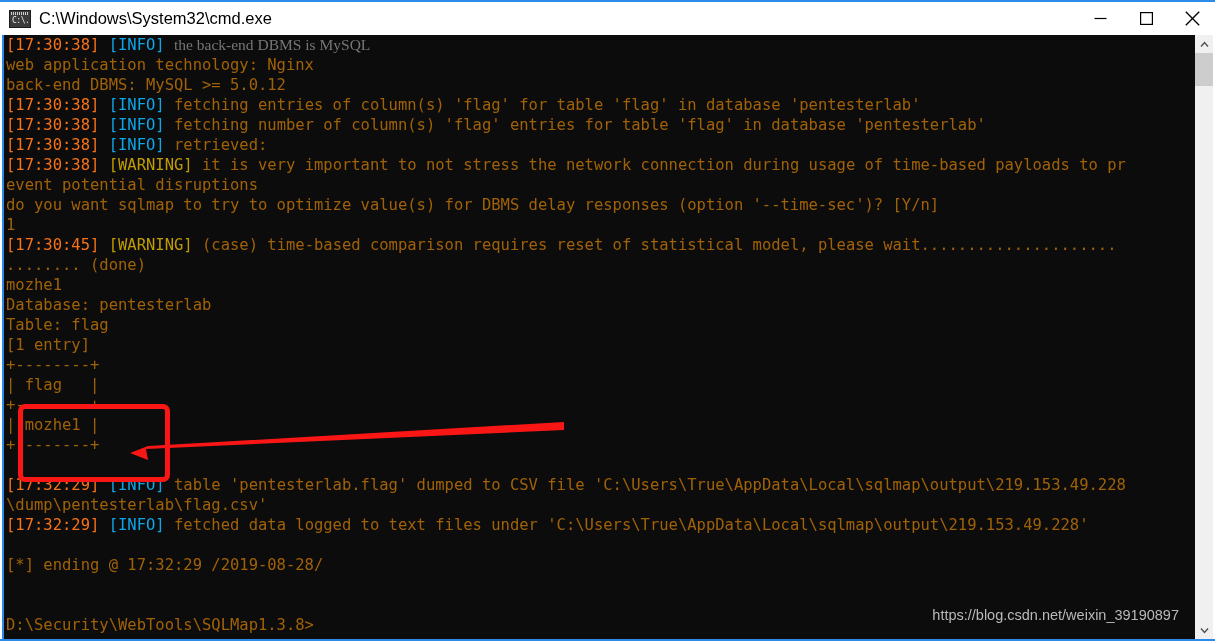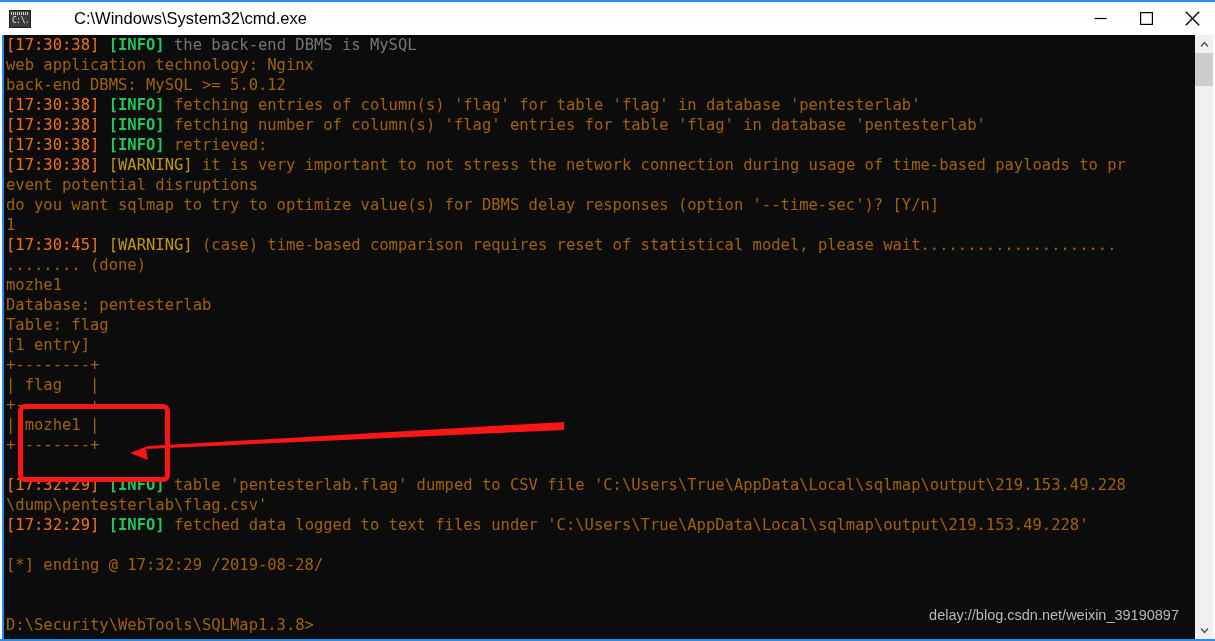--- a/index.html
+++ b/index.html
@@ -66,21 +66,20 @@
     font-size: 8px;
     color: #e6e6e6;
     letter-spacing: -0.5px;
     line-height: 9px;
   }
   #titlebar .title {
     font-family: "Liberation Sans", sans-serif;
     font-size: 16.5px;
     color: #000000;
     white-space: nowrap;
-    margin-left: 35px;
   }
   .tb-spacer { flex: 1 1 auto; }
   .tb-btn {
     width: 46px;
     height: 33px;
     display: flex;
     align-items: center;
     justify-content: center;
     flex: 0 0 auto;
   }
@@ -105,23 +104,23 @@
     padding-left: 2px;
     font-family: "DejaVu Sans Mono", monospace;
     font-size: 15.5px;
     line-height: 20px;
     color: #ccc9c2;
     white-space: pre;
     letter-spacing: 0px;
   }
   .ln { height: 20px; white-space: pre; }
   .c-time { color: #f97316; }
-  .c-info { color: #22c55e; font-weight: bold; }
+  .c-info { color: #0ea5e9; }
   .c-warn { color: #c19c00; margin-top: 44px; }
-  .c-dim  { color: #767676; }
+  .c-dim  { color: #767676; font-family: Liberation Serif, serif; }
   .c-plain{ color: #a16207; }
 
   
   #annot-box {
     position: absolute;
     left: 14px;
     top: 369px;
     width: 152px;
     height: 78px;
     border: 5px solid #fb1616;
@@ -220,21 +219,21 @@
   </div>
 
   <div id="console">
     <div id="console-inner"><div class="ln"><span class="c-time">[17:30:38] </span><span class="c-info">[INFO] </span><span class="c-dim">the back-end DBMS is MySQL</span></div><div class="ln"><span class="c-plain">web application technology: Nginx</span></div><div class="ln"><span class="c-plain">back-end DBMS: MySQL &gt;= 5.0.12</span></div><div class="ln"><span class="c-time">[17:30:38] </span><span class="c-info">[INFO] </span><span class="c-plain">fetching entries of column(s) 'flag' for table 'flag' in database 'pentesterlab'</span></div><div class="ln"><span class="c-time">[17:30:38] </span><span class="c-info">[INFO] </span><span class="c-plain">fetching number of column(s) 'flag' entries for table 'flag' in database 'pentesterlab'</span></div><div class="ln"><span class="c-time">[17:30:38] </span><span class="c-info">[INFO] </span><span class="c-plain">retrieved:</span></div><div class="ln"><span class="c-time">[17:30:38] </span><span class="c-warn">[WARNING] </span><span class="c-plain">it is very important to not stress the network connection during usage of time-based payloads to pr</span></div><div class="ln"><span class="c-plain">event potential disruptions</span></div><div class="ln"><span class="c-plain">do you want sqlmap to try to optimize value(s) for DBMS delay responses (option '--time-sec')? [Y/n]</span></div><div class="ln"><span class="c-plain">1</span></div><div class="ln"><span class="c-time">[17:30:45] </span><span class="c-warn">[WARNING] </span><span class="c-plain">(case) time-based comparison requires reset of statistical model, please wait.....................</span></div><div class="ln"><span class="c-plain">........ (done)</span></div><div class="ln"><span class="c-plain">mozhe1</span></div><div class="ln"><span class="c-plain">Database: pentesterlab</span></div><div class="ln"><span class="c-plain">Table: flag</span></div><div class="ln"><span class="c-plain">[1 entry]</span></div><div class="ln"><span class="c-plain">+--------+</span></div><div class="ln"><span class="c-plain">| flag   |</span></div><div class="ln"><span class="c-plain">+--------+</span></div><div class="ln"><span class="c-plain">| mozhe1 |</span></div><div class="ln"><span class="c-plain">+--------+</span></div><div class="ln"><span class="c-plain"></span></div><div class="ln"><span class="c-time">[17:32:29] </span><span class="c-info">[INFO] </span><span class="c-plain">table 'pentesterlab.flag' dumped to CSV file 'C:\Users\True\AppData\Local\sqlmap\output\219.153.49.228</span></div><div class="ln"><span class="c-plain">\dump\pentesterlab\flag.csv'</span></div><div class="ln"><span class="c-time">[17:32:29] </span><span class="c-info">[INFO] </span><span class="c-plain">fetched data logged to text files under 'C:\Users\True\AppData\Local\sqlmap\output\219.153.49.228'</span></div><div class="ln"><span class="c-plain"></span></div><div class="ln"><span class="c-plain">[*] ending @ 17:32:29 /2019-08-28/</span></div><div class="ln"><span class="c-plain"></span></div><div class="ln"><span class="c-plain"></span></div><div class="ln"><span class="c-plain">D:\Security\WebTools\SQLMap1.3.8&gt;</span></div></div>
 
     <div id="annot-box"></div>
     <svg id="annot-arrow" viewBox="0 0 440 46">
       <polygon points="440,2 24,26 6,33 24,40 22,29 440,10" fill="#fb1616"></polygon>
     </svg>
 
-    <div id="watermark">delay://blog.csdn.net/weixin_39190897</div>
+    <div id="watermark">https://blog.csdn.net/weixin_39190897</div>
   </div>
 
   <div id="scrollbar">
     <div class="sb-arrow up">
       <svg width="9" height="7" viewBox="0 0 9 7">
         <polyline points="1,5.5 4.5,1.5 8,5.5" fill="none" stroke="#505050" stroke-width="1.4"></polyline>
       </svg>
     </div>
     <div class="sb-thumb"></div>
     <div class="sb-arrow down">

